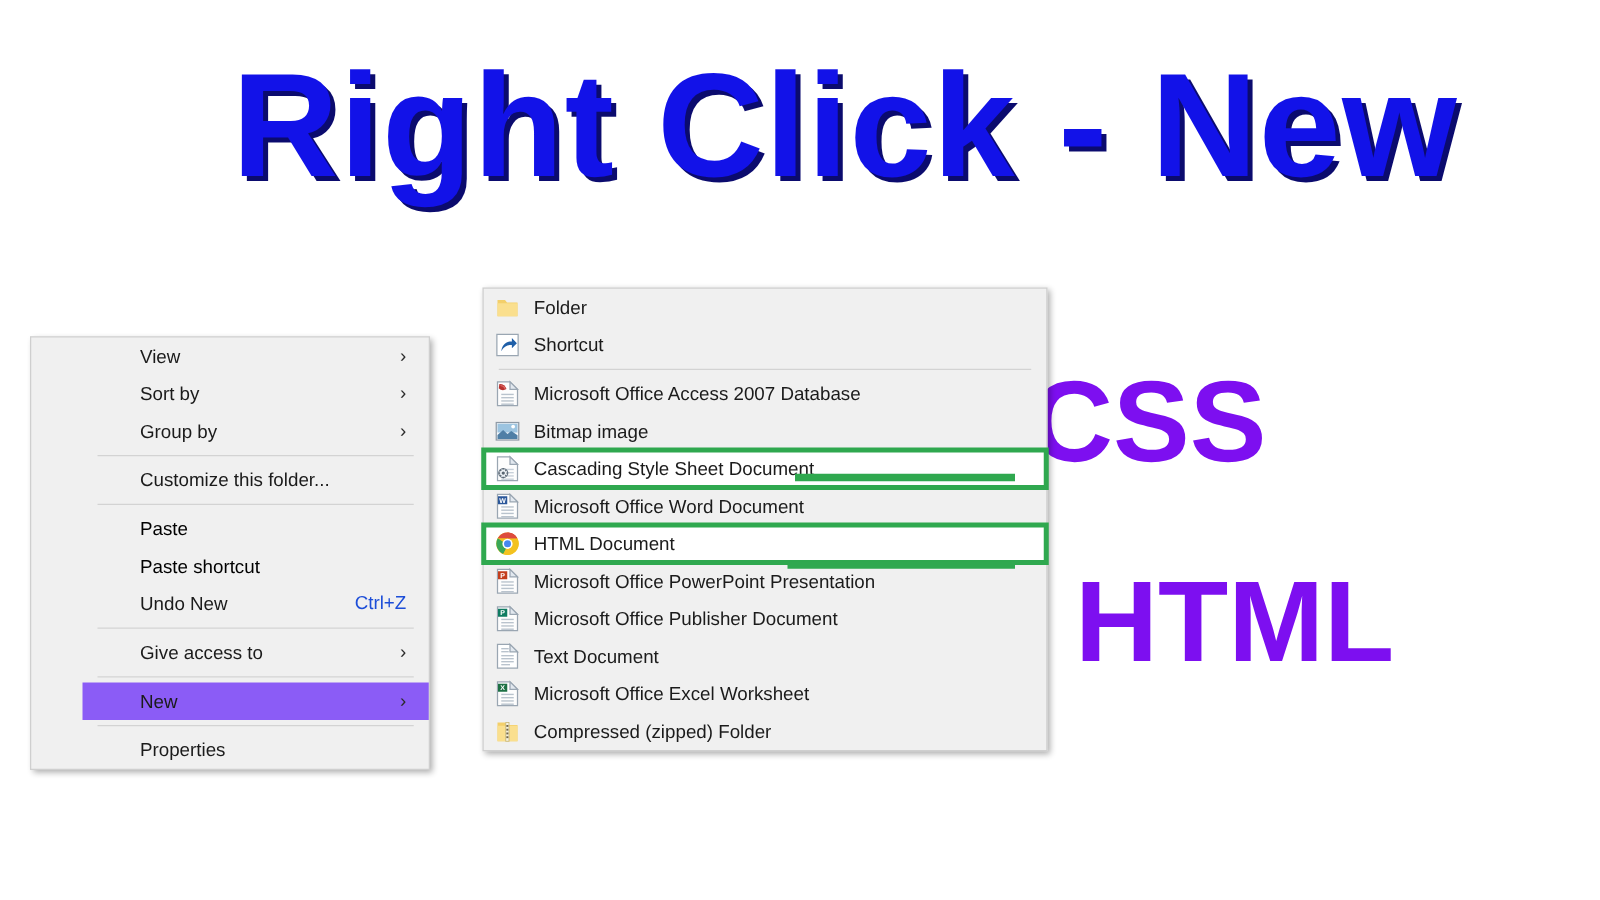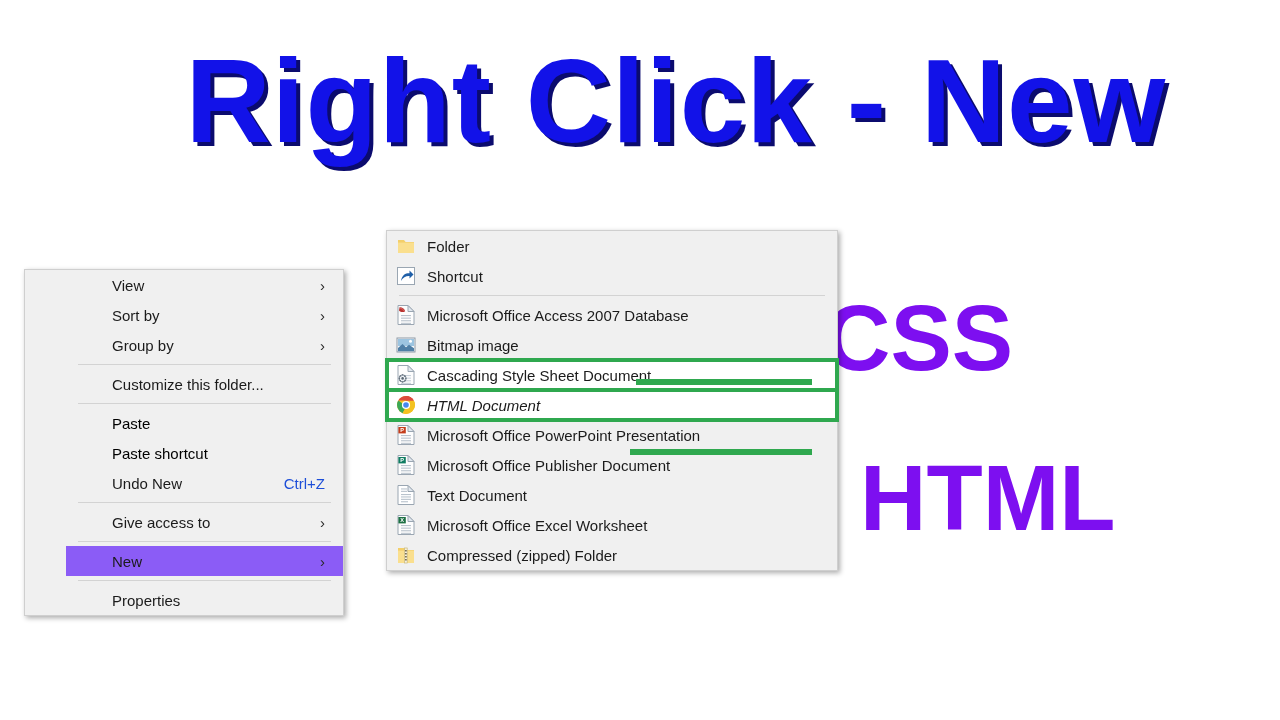--- a/index.html
+++ b/index.html
@@ -259,21 +259,36 @@
           <rect x="6" y="13.6" width="10" height="1.1" fill="#c7d0d9"></rect>
           <rect x="6" y="16.2" width="10" height="1.1" fill="#c7d0d9"></rect>
           <rect x="6" y="18.8" width="10" height="1.1" fill="#c7d0d9"></rect>
           <circle cx="7.6" cy="14.4" r="3.6" fill="#eef2f6" stroke="#6f7c89" stroke-width="1"></circle>
           <circle cx="7.6" cy="14.4" r="1.3" fill="#5b6773"></circle>
           <path d="M7.6 10.3 v1.2 M7.6 17.3 v1.2 M3.9 14.4 h1.2 M10.1 14.4 h1.2 M5.1 11.9 l0.9 0.9 M9.2 16 l0.9 0.9 M10.1 11.9 l-0.9 0.9 M6 16 l-0.9 0.9" stroke="#5b6773" stroke-width="1"></path>
         </svg>
       </span>
       <span class="ctx-label">Cascading Style Sheet Document</span>
     </div>
-    <div class="ctx-row hl" style="outline-color: rgb(47, 168, 79); font-style: italic;">
+    <div class="ctx-row">
+      <span class="icon">
+        <svg viewBox="0 0 22 22">
+          <path d="M3 1.5 h10 l6 6 v13 h-16 z" fill="#fdfdfd" stroke="#9aa6b2" stroke-width="1"></path>
+          <path d="M13 1.5 l6 6 h-6 z" fill="#e2e8ef" stroke="#9aa6b2" stroke-width="1"></path>
+          <rect x="6" y="11" width="10" height="1.1" fill="#b9c3cd"></rect>
+          <rect x="6" y="13.6" width="10" height="1.1" fill="#b9c3cd"></rect>
+          <rect x="6" y="16.2" width="10" height="1.1" fill="#b9c3cd"></rect>
+          <rect x="6" y="18.8" width="10" height="1.1" fill="#b9c3cd"></rect>
+          <rect x="3.4" y="3" width="7.4" height="6.4" fill="#2b579a"></rect>
+          <text x="7.1" y="8.1" font-size="5.6" fill="#ffffff" font-family="Liberation Sans, sans-serif" text-anchor="middle" font-weight="bold">W</text>
+        </svg>
+      </span>
+      <span class="ctx-label">Microsoft Office Word Document</span>
+    </div>
+    <div class="ctx-row hl" style="outline-color: rgb(47, 168, 79);">
       <span class="icon">
         <svg viewBox="0 0 22 22">
           <circle cx="11" cy="11" r="9" fill="#f3c220"></circle>
           <path d="M11 2 A9 9 0 0 1 18.8 6.6 L11 6.6 z" fill="#dd4b3e"></path>
           <path d="M3.2 6.6 A9 9 0 0 0 7.6 19.2 L11.4 12.2 z" fill="#3aa757"></path>
           <path d="M18.8 6.6 A9 9 0 0 1 7.6 19.2 L11.4 12.2 z" fill="#f3c220"></path>
           <path d="M3.2 6.6 A9 9 0 0 1 18.8 6.6 L11 6.6 z" fill="#dd4b3e"></path>
           <circle cx="11" cy="11" r="4.1" fill="#ffffff"></circle>
           <circle cx="11" cy="11" r="2.8" fill="#4688f1"></circle>
         </svg>

